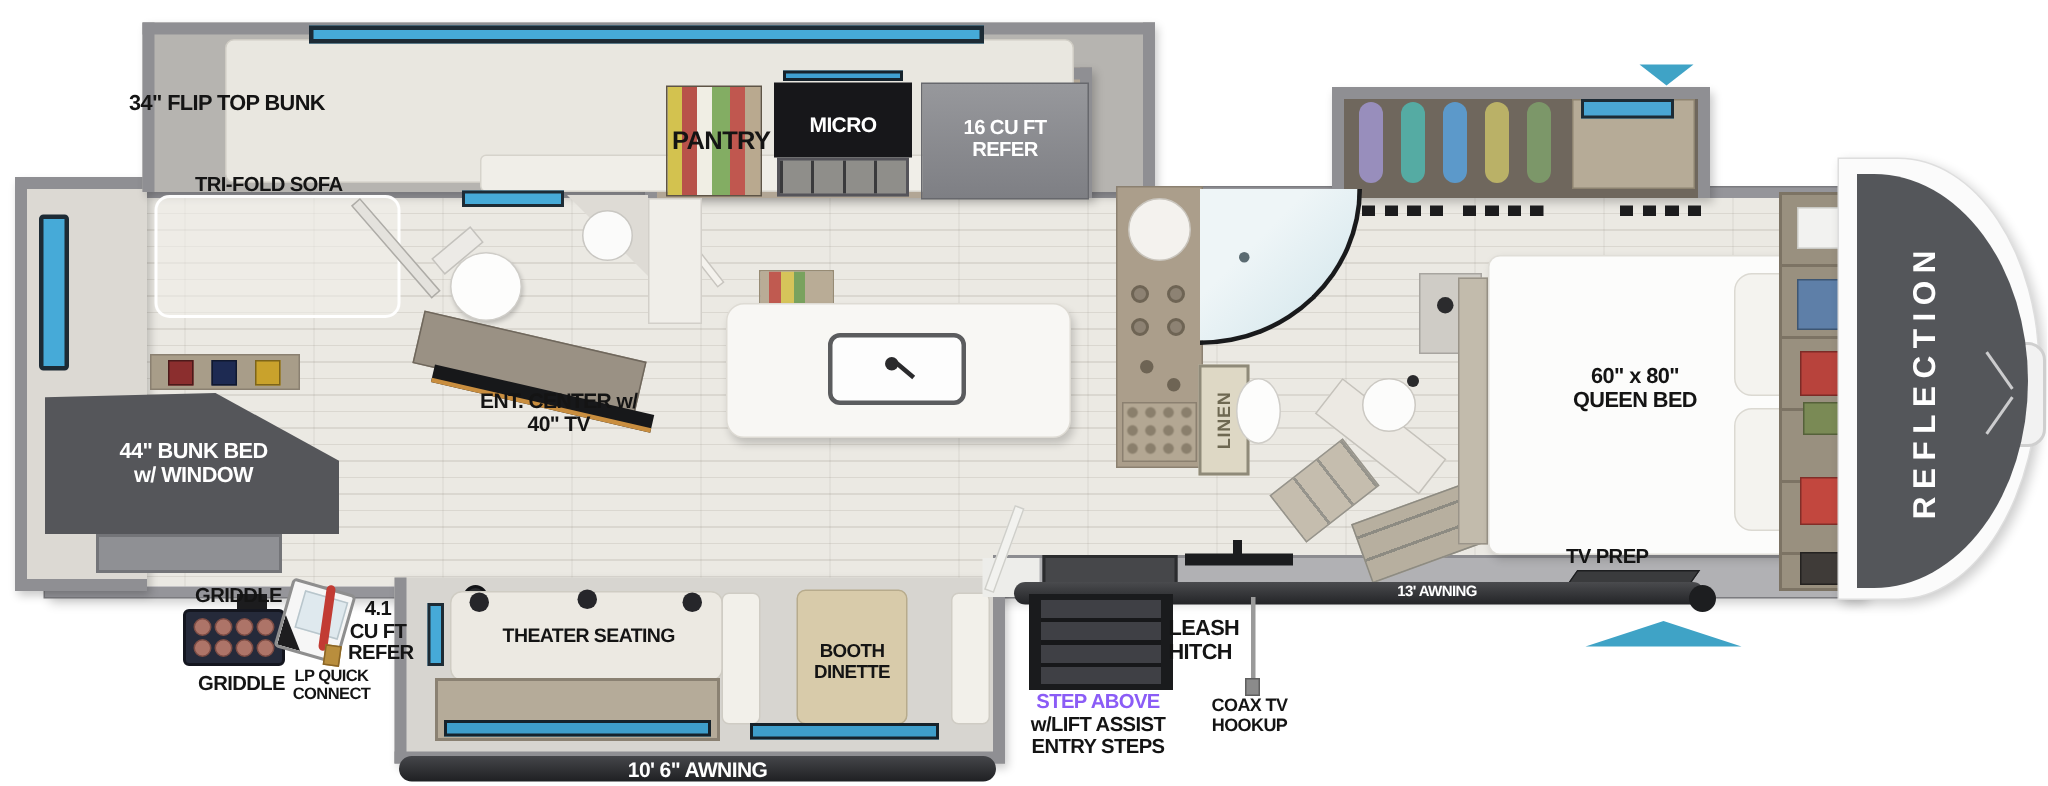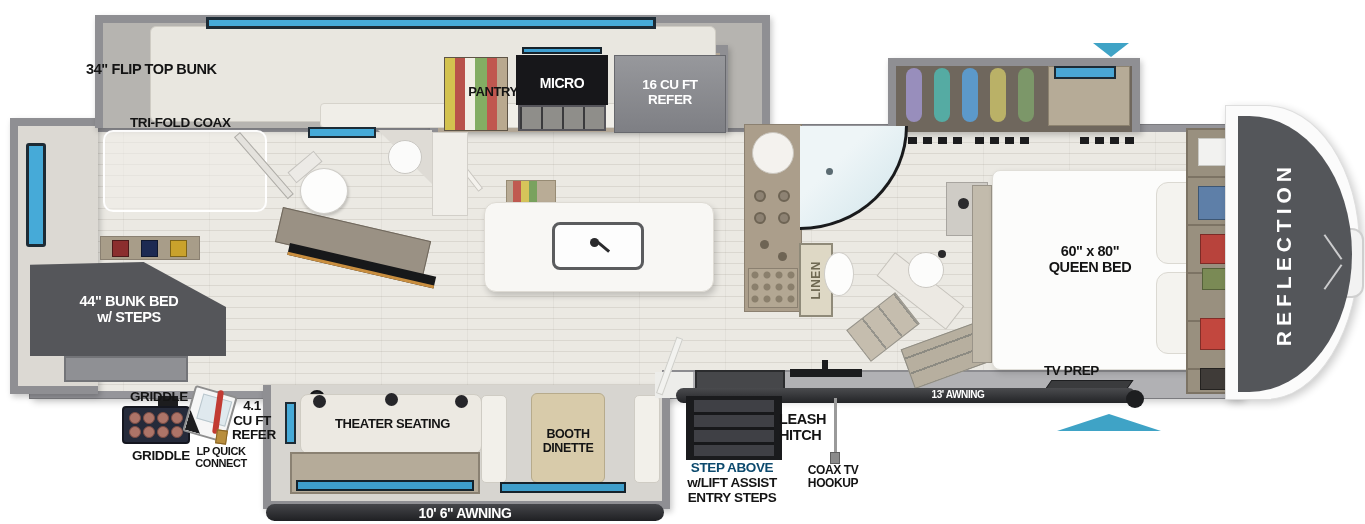--- a/index.html
+++ b/index.html
@@ -4,21 +4,21 @@
 <style>
   *{margin:0;padding:0;box-sizing:border-box}
   html,body{background:#fff}
   .canvas{position:relative;width:1365px;height:524px;background:#fff;overflow:hidden;
           font-family:"Liberation Sans","DejaVu Sans",sans-serif}
   .abs{position:absolute}
   .lbl{position:absolute;font-weight:700;color:#141414;line-height:1.08;
        letter-spacing:-0.4px;white-space:nowrap;z-index:40}
   .lbl.center{text-align:center}
   .lbl.white{color:#fff}
-  .lbl.blue{color:#0c4a6e}
+  .lbl.blue{color:#8b5cf6}
   .lbl span{display:block}
   .floor{background-image:
      repeating-linear-gradient(90deg, rgba(110,105,95,.07) 0 1px, transparent 1px 86px),
      repeating-linear-gradient(180deg,#ebe9e3 0 10px,#dad7d0 10px 11px)}
   .wallbox{position:absolute;border:8px solid #8f8f93;box-shadow:2px 3px 6px rgba(0,0,0,.22)}
   .banner{position:absolute;background:#3fa3c6;color:#fff;font-weight:700;
           text-align:center;font-size:11.5px;line-height:1.2;letter-spacing:-0.2px;
           padding-top:3px;z-index:60}
   .tri{position:absolute;width:0;height:0;z-index:60}
   .circ{position:absolute;border-radius:50%}
@@ -187,30 +187,34 @@
     <div class="abs" style="left:0;top:18px;width:16px;height:26px;background:#1d1d1f;clip-path:polygon(0 20%,100% 100%,0 100%)"></div>
   </div>
   <div class="abs" style="left:215px;top:390px;width:6px;height:44px;background:#c23b33;border-radius:3px;transform:rotate(8deg);z-index:21"></div>
   <div class="abs" style="left:216px;top:430px;width:11px;height:14px;background:#b98e3d;border:1px solid #8a6526;transform:rotate(8deg);z-index:21"></div>
 
   <div class="tri" style="left:1093px;top:43px;border-left:18px solid transparent;border-right:18px solid transparent;border-top:14px solid #3fa3c6"></div>
 
   <div class="tri" style="left:1057px;top:414px;border-left:52px solid transparent;border-right:52px solid transparent;border-bottom:17px solid #3fa3c6"></div>
 
   <div class="lbl center" style="left:86px;top:62px;width:122px;font-size:14.5px">34" FLIP TOP BUNK</div>
-  <div class="lbl center" style="left:130px;top:116px;width:92px;font-size:13.5px">TRI-FOLD COAX</div>
-  <div class="lbl center" style="left:463px;top:85px;width:60px;font-size:13px">PANTRY</div>
+  <div class="lbl center" style="left:130px;top:116px;width:92px;font-size:13.5px">TRI-FOLD SOFA</div>
+  <div class="lbl center" style="left:448px;top:85px;width:60px;font-size:17px">PANTRY</div>
   <div class="lbl center white" style="left:516px;top:76px;width:92px;font-size:14px">MICRO</div>
   <div class="lbl center white" style="left:614px;top:78px;width:112px;font-size:13.5px">
     <span>16 CU FT</span>
     <span>REFER</span>
   </div>
+  <div class="lbl center" style="left:305px;top:260px;width:135px;font-size:14px">
+    <span>ENT. CENTER w/</span>
+    <span>40" TV</span>
+  </div>
   <div class="lbl center white" style="left:54px;top:294px;width:150px;font-size:14.5px">
     <span>44" BUNK BED</span>
-    <span>w/ STEPS</span>
+    <span>w/ WINDOW</span>
   </div>
   <div class="lbl center" style="left:1028px;top:244px;width:124px;font-size:14.5px">
     <span>60" x 80"</span>
     <span>QUEEN BED</span>
   </div>
   <div class="lbl center" style="left:330px;top:417px;width:125px;font-size:13px">THEATER SEATING</div>
   <div class="lbl center" style="left:536px;top:428px;width:64px;font-size:12.5px">
     <span>BOOTH</span>
     <span>DINETTE</span>
   </div>

